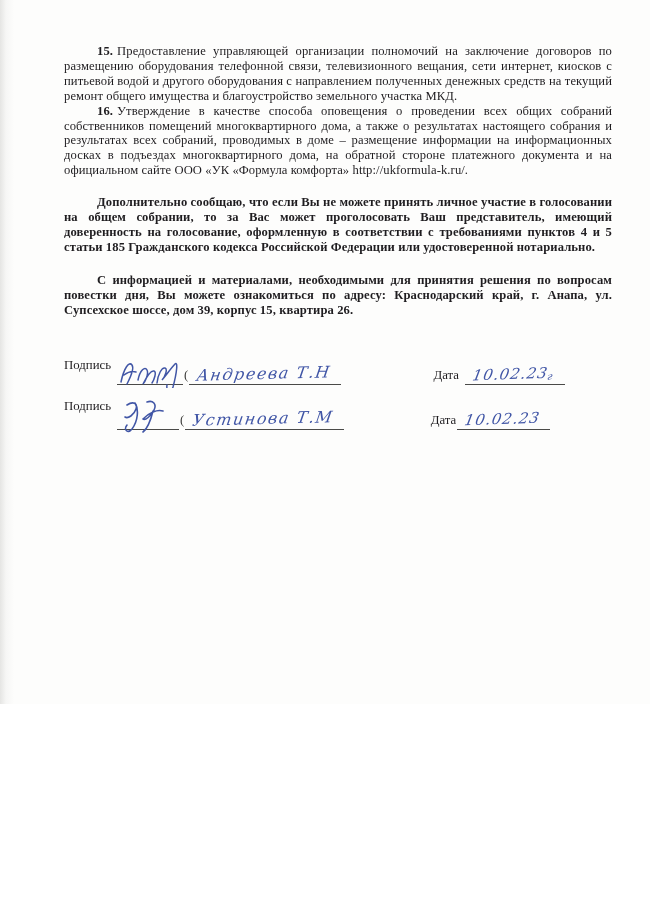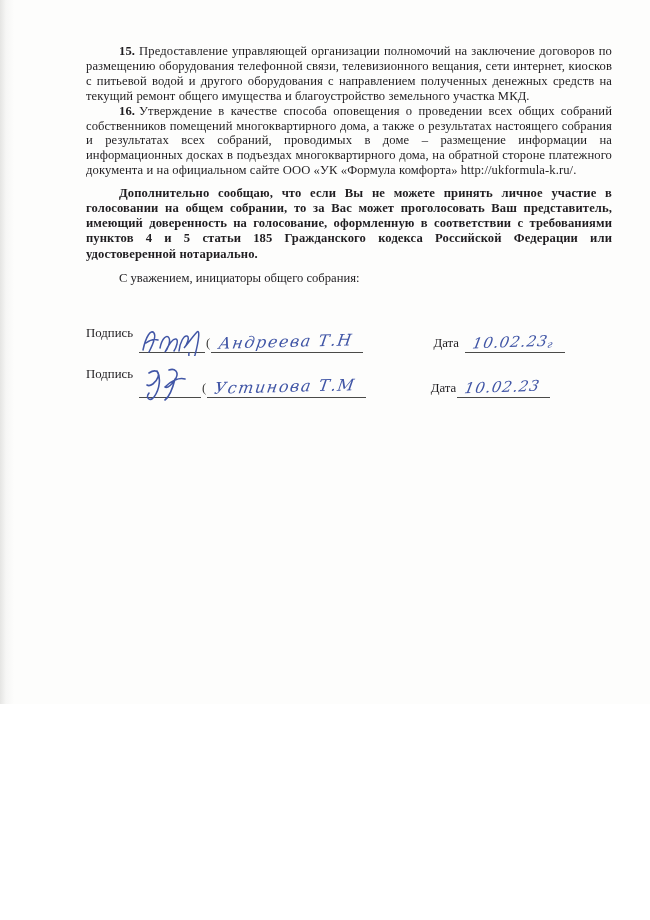--- a/index.html
+++ b/index.html
@@ -10,33 +10,33 @@
     color: #1f1d20;
     overflow: hidden;
   }
   .sheet {
     position: relative;
     width: 650px;
     height: 704px;
     background:
       linear-gradient(90deg, rgba(120,120,115,0.18) 0px, rgba(120,120,115,0.05) 6px, rgba(0,0,0,0) 14px),
       #fdfdfc;
-    padding: 44px 38px 0 86px;
+    padding: 44px 38px 0 64px;
   }
   .para {
     text-align: justify;
     font-size: 12.6px;
     line-height: 14.9px;
     text-indent: 33px;
     letter-spacing: 0.1px;
   }
   .para .num { font-weight: bold; padding-right: 4px; }
   .para.bold {
     font-weight: bold;
-    margin-top: 8px;
+    margin-top: 17px;
     line-height: 15.1px;
   }
   .closing {
     margin-top: 9px;
     font-size: 12.6px;
     text-indent: 33px;
   }
   .sig-row {
     display: flex;
     font-size: 12.8px;
@@ -103,22 +103,22 @@
 
 <div class="sheet">
 
   <p class="para"><span class="num">15.</span><span>Предоставление управляющей организации полномочий на заключение договоров по размещению оборудования телефонной связи, телевизионного вещания, сети интернет, киосков с питьевой водой и другого оборудования с направлением полученных денежных средств на текущий ремонт общего имущества и благоустройство земельного участка МКД.</span></p>
 
   <p class="para"><span class="num">16.</span><span>Утверждение в качестве способа оповещения о проведении всех общих собраний собственников помещений многоквартирного дома, а также о результатах настоящего собрания и результатах всех собраний, проводимых в доме – размещение информации на информационных досках в подъездах многоквартирного дома, на обратной стороне платежного документа и на официальном сайте ООО «УК «Формула комфорта» http://ukformula-k.ru/.</span></p>
 
 
   <p class="para bold">Дополнительно сообщаю, что если Вы не можете принять личное участие в голосовании на общем собрании, то за Вас может проголосовать Ваш представитель, имеющий доверенность на голосование, оформленную в соответствии с требованиями пунктов 4 и 5 статьи 185 Гражданского кодекса Российской Федерации или удостоверенной нотариально.</p>
 
+  <p class="para bold">С информацией и материалами, необходимыми для принятия решения по вопросам повестки дня, Вы можете ознакомиться по адресу: Краснодарский край, г. Анапа, ул. Супсехское шоссе, дом 39, корпус 15, квартира 26.</p>
 
-  <p class="closing">С уважением, инициаторы общего собрания:</p>
 
   <div class="sig-row first">
     <span class="sig-label">Подпись</span>
     <span class="sig-area">
       <span class="scribble-box">
         <svg width="62" height="30" viewBox="0 0 62 30">
           <g fill="none" stroke="#4156a6" stroke-width="1.5" stroke-linecap="round">
             <path d="M2,24 C5,10 10,3 13,7 C16,11 10,22 8,26 M5,17 C9,14 14,13 17,14"></path>
             <path d="M19,22 C21,12 26,8 28,12 C30,16 26,24 24,26 C28,18 32,12 35,13 C38,14 35,22 33,25"></path>
             <path d="M38,25 C39,16 43,9 46,10 C49,11 46,19 43,22 C48,16 53,9 56,6 C59,3 58,14 54,29 C52,35 47,33 48,27"></path>

